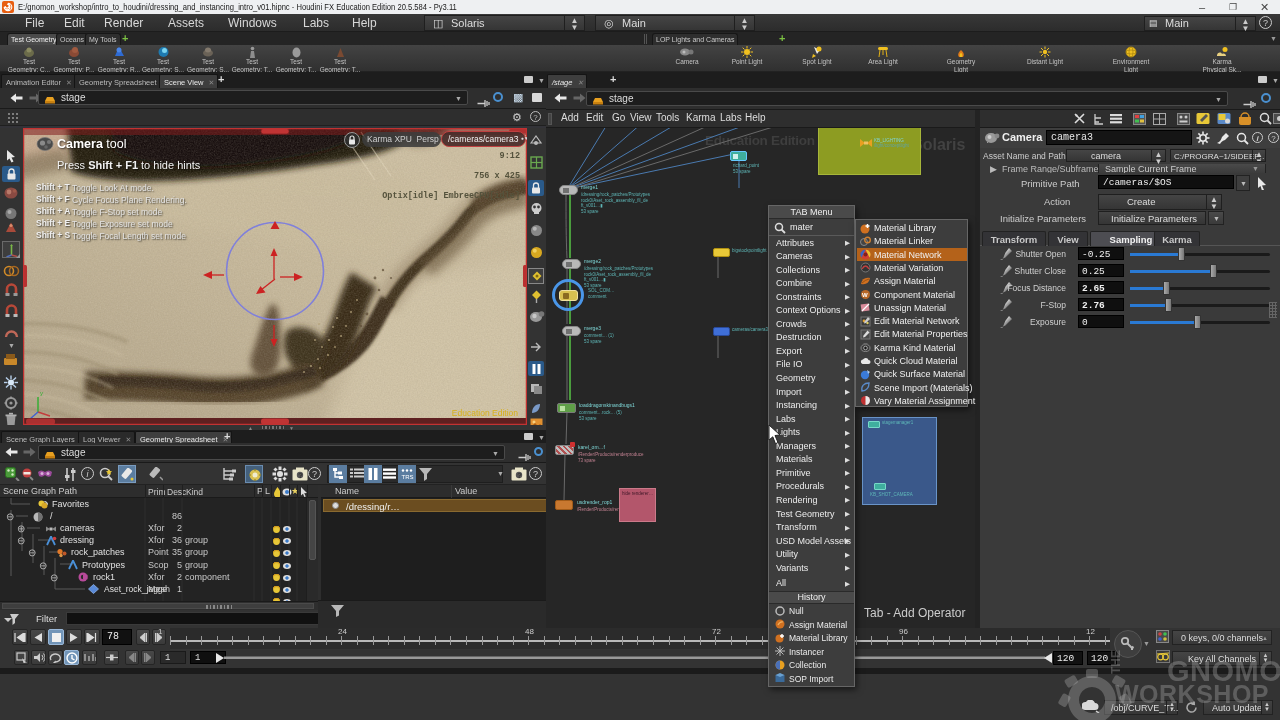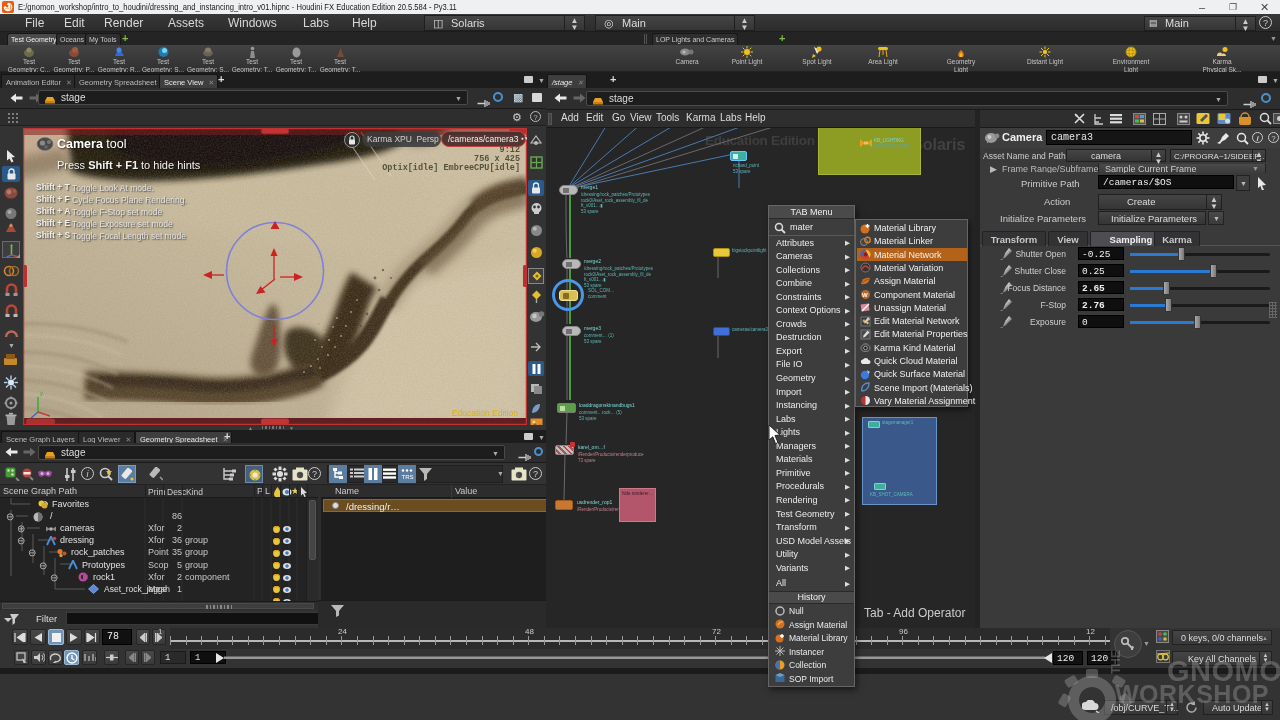--- a/index.html
+++ b/index.html
@@ -528,21 +528,21 @@
           <span>Toggle F-Stop set mode</span>
         </div>
       <div class="abs hint" style="left:13px;top:90px;">
           <b>Shift + E</b>
           <span>Toggle Exposure set mode</span>
         </div>
       <div class="abs hint" style="left:13px;top:102px;">
           <b>Shift + S</b>
           <span>Toggle Focal Length set mode</span>
         </div>
-      <div class="abs mono" style="right:7px;top:18px;text-align:right;font-size:8.5px;line-height:9px;color:#54523c;font-weight:bold;">9:12<br>756 x 425<br>Optix[idle] EmbreeCPU[idle]</div>
+      <div class="abs mono" style="right:7px;top:18px;text-align:right;font-size:8.5px;line-height:20px;color:#54523c;font-weight:bold;">9:12<br>756 x 425<br>Optix[idle] EmbreeCPU[idle]</div>
     </div>
 
     <div class="abs" style="left:527px;top:56px;width:19px;height:297px;background:#333;">
       <svg class="abs" style="left:3px;top:6px" width="13" height="12">
           <path d="M1 9 L6 2 L11 9 Z" fill="none" stroke="#bbb" stroke-width="1.2"></path>
           <circle cx="6" cy="9" r="2" fill="#bbb"></circle>
         </svg>
       <svg class="abs" style="left:3px;top:28px" width="13" height="13">
           <rect x="1" y="1" width="11" height="11" fill="none" stroke="#6aa84f" stroke-width="1.4"></rect>
           <line x1="1" y1="6.5" x2="12" y2="6.5" stroke="#6aa84f" stroke-width="1.2"></line>

